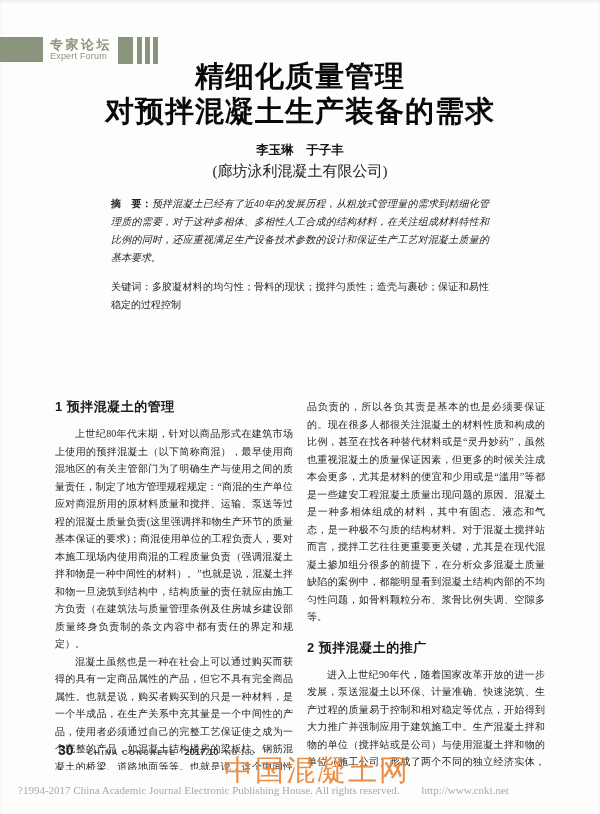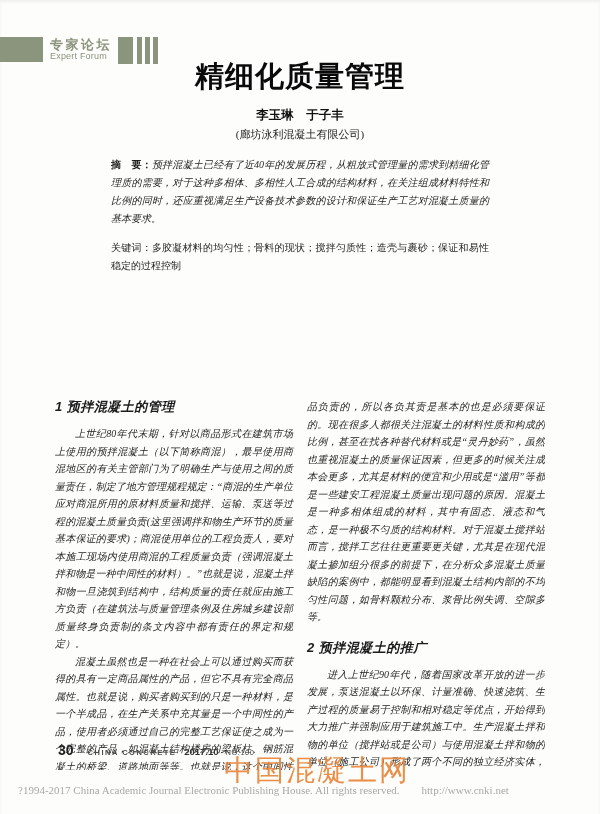--- a/index.html
+++ b/index.html
@@ -16,31 +16,31 @@
     padding:0 6px 0 7px;color:var(--accent);font-family:"Liberation Sans",sans-serif;}
   .badge .txt .cn{font-size:13px;font-weight:bold;letter-spacing:2.5px;line-height:13px;text-align:right;}
   .badge .txt .en{font-size:9px;line-height:10px;letter-spacing:.2px;}
   .badge .sq{width:15px;background:var(--accent);margin-right:4px;height:27px;}
   .badge .bar{width:5px;background:var(--accent);margin-right:3px;height:27px;}
   
   .title{margin:0;padding-top:59px;text-align:center;
     font-family:"Liberation Sans",sans-serif;font-weight:900;
     font-size:29px;line-height:35px;color:#0a0a0a;letter-spacing:1px;}
   .authors{margin-top:13px;text-align:center;font-size:12.5px;font-weight:bold;color:#111;}
-  .affiliation{margin-top:3px;text-align:center;font-size:11px;color:#222;}
+  .affiliation{margin-top:3px;text-align:center;font-size:15px;color:#222;}
   
   .abs-block{width:378px;margin:14px auto 0;font-size:10px;line-height:18px;
     text-align:justify;color:#1f1f1f;}
   .abs-block .lbl{font-weight:bold;font-style:normal;}
   .abs-block .kai{font-style:italic;}
   .kw-block{width:378px;margin:11px auto 16px;font-size:10px;line-height:18px;
     text-align:justify;color:#1f1f1f;}
   
   .columns{position:absolute;top:398px;left:55px;width:490px;height:372px;
-    display:flex;gap:14px;overflow:hidden;font-style:italic;}
+    display:flex;gap:14px;overflow:hidden;}
   .col{width:240px;font-size:10px;line-height:17.5px;text-align:justify;color:#242424;}
   .col h2{font-family:"Liberation Sans",sans-serif;font-size:13px;font-weight:600;
     color:#1c1c1c;margin:0 0 9px 0;line-height:18px;letter-spacing:.5px;}
   .col h2.second{margin-top:13px;margin-bottom:9px;}
   .col p{margin:0;}
   .col p.indent{text-indent:2em;}
   .col p + p.indent{margin-top:0;}
   
   .footer-line{position:absolute;left:58px;top:742px;display:flex;align-items:baseline;
     font-family:"Liberation Sans",sans-serif;color:#3c3c3c;}
@@ -66,20 +66,21 @@
       <span class="en">Expert Forum</span>
     </div>
     <div class="sq"></div>
     <div class="bar"></div>
     <div class="bar"></div>
     <div class="bar"></div>
   </div>
 
   <h1 class="title">
     <span>精细化质量管理</span><br>
+    <span>对预拌混凝土生产装备的需求</span>
   </h1>
 
   <div class="authors">李玉琳　于子丰</div>
   <div class="affiliation">(廊坊泳利混凝土有限公司)</div>
 
   <div class="abs-block">
     <span class="lbl">摘　要：</span><span class="kai">预拌混凝土已经有了近40年的发展历程，从粗放式管理量的需求到精细化管理质的需要，对于这种多相体、多相性人工合成的结构材料，在关注组成材料特性和比例的同时，还应重视满足生产设备技术参数的设计和保证生产工艺对混凝土质量的基本要求。</span>
   </div>
 
   <div class="kw-block">

